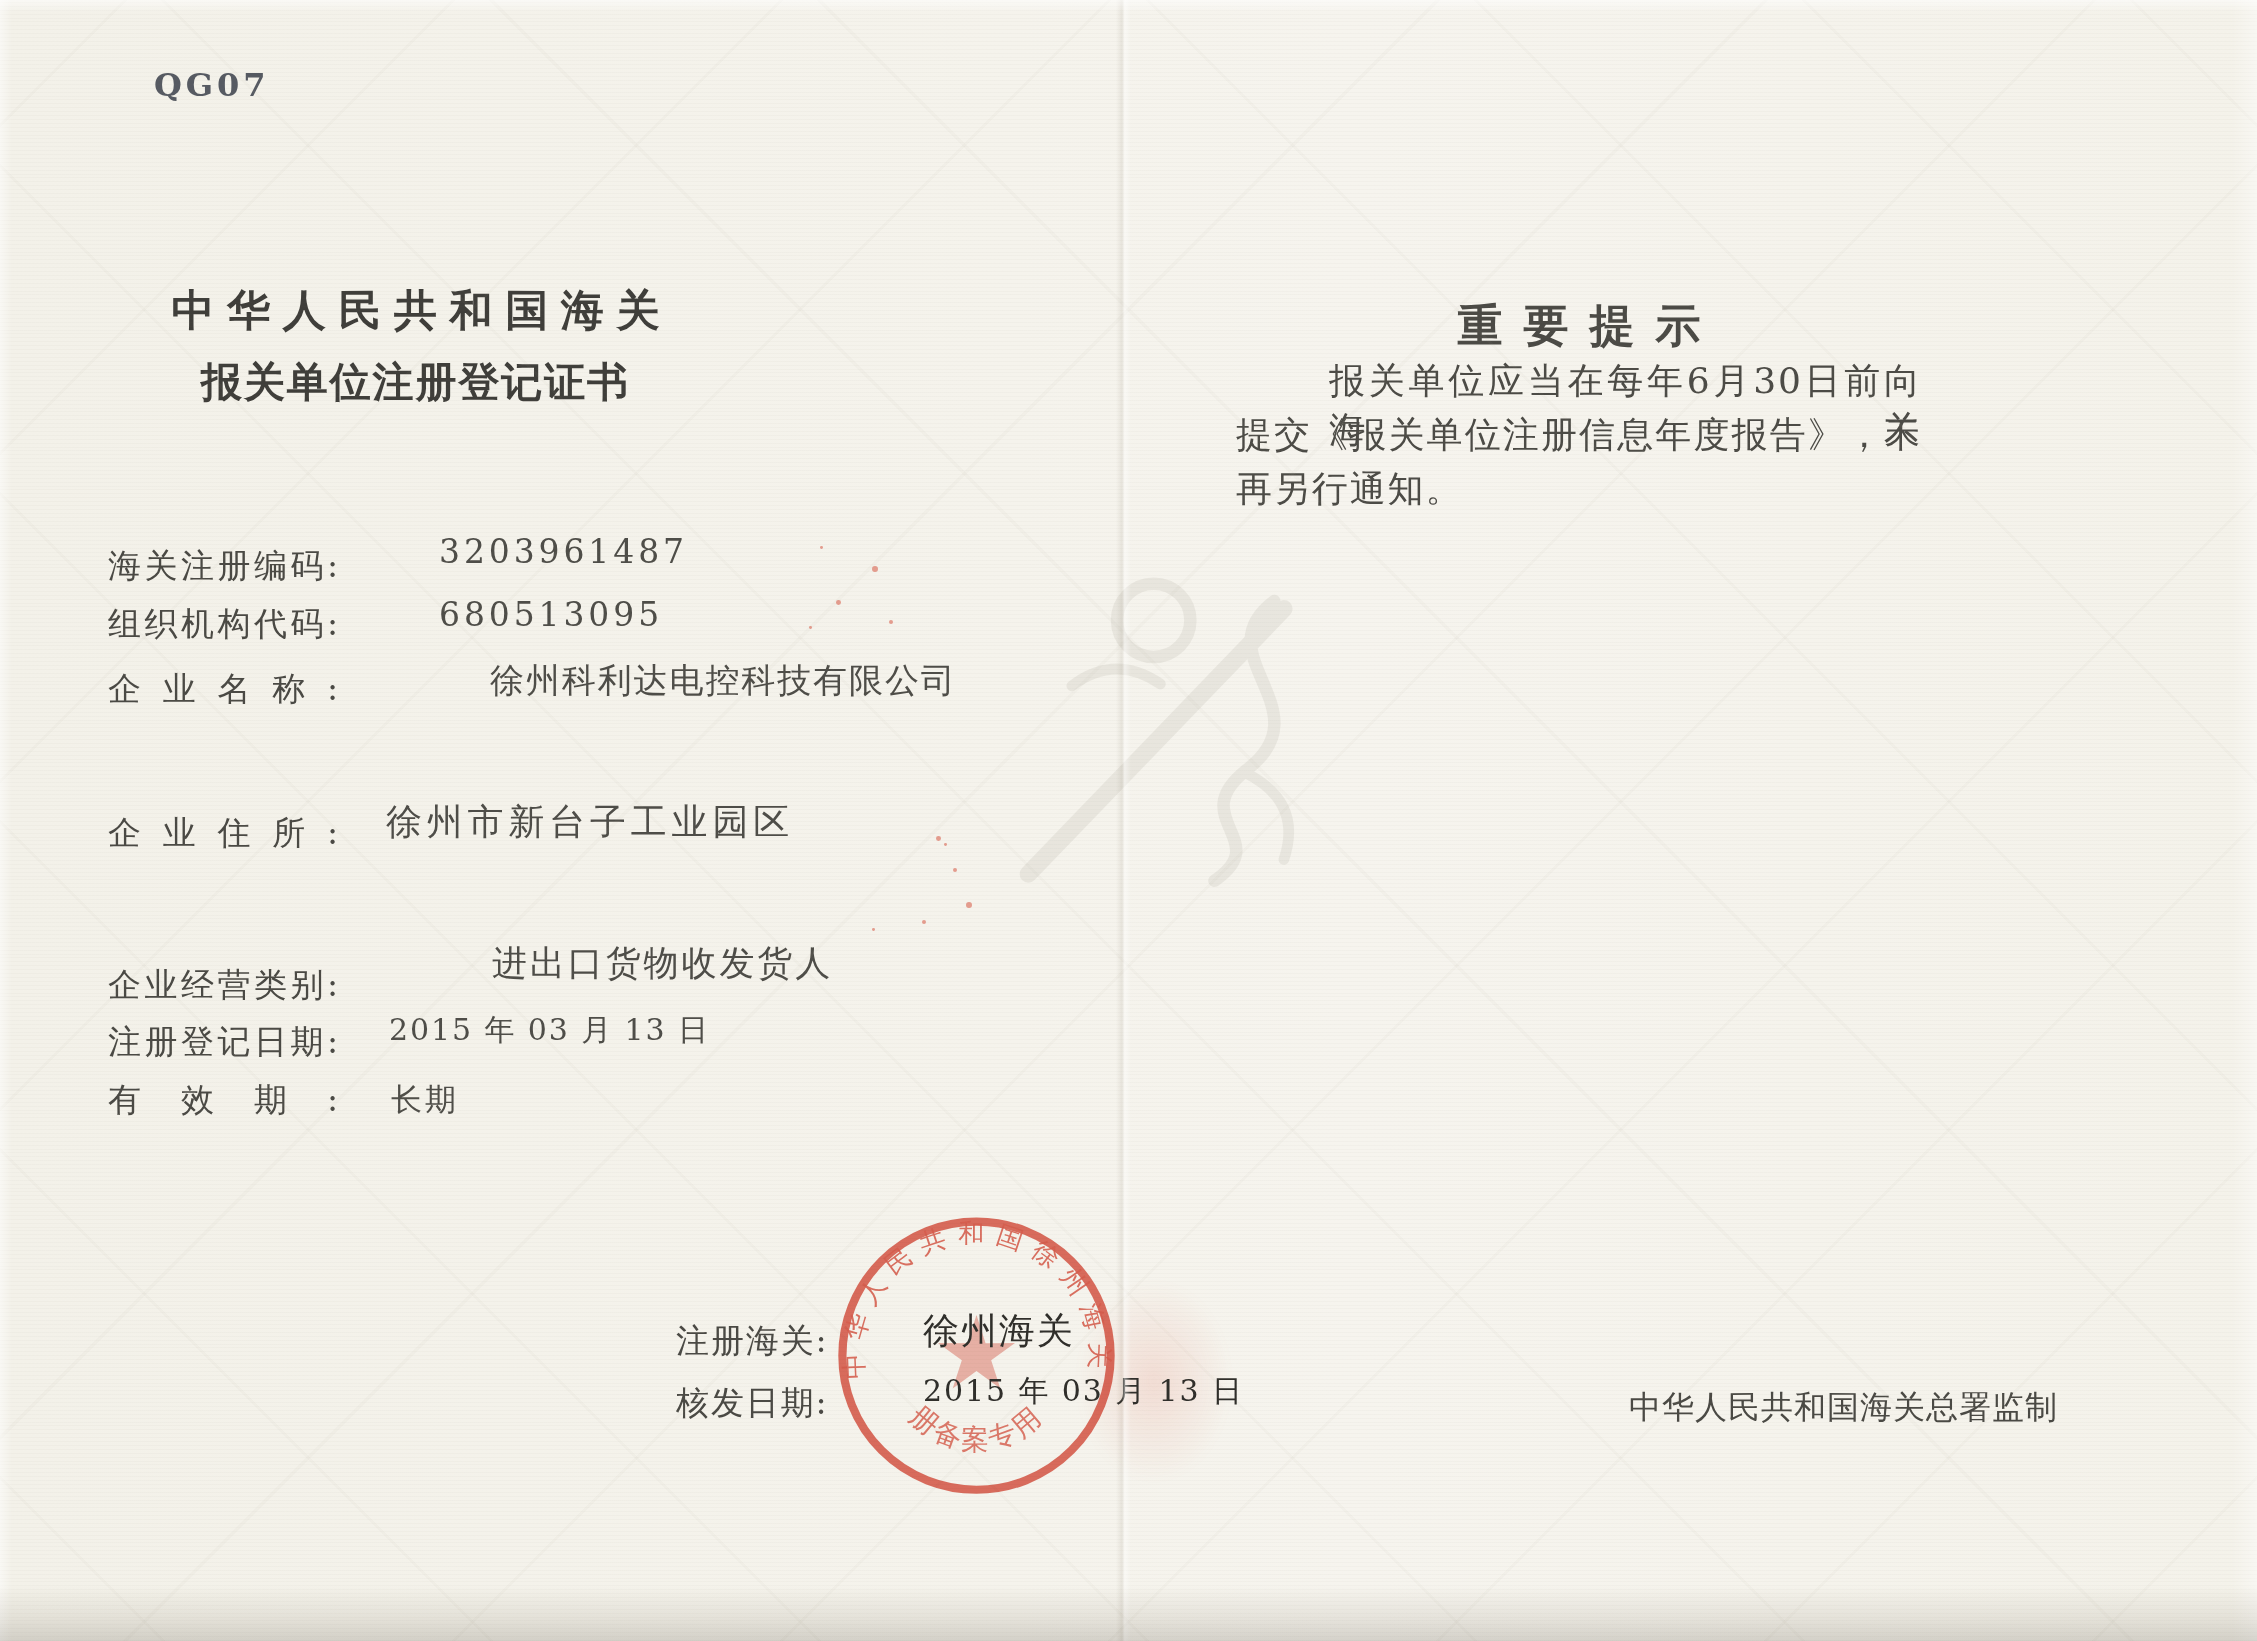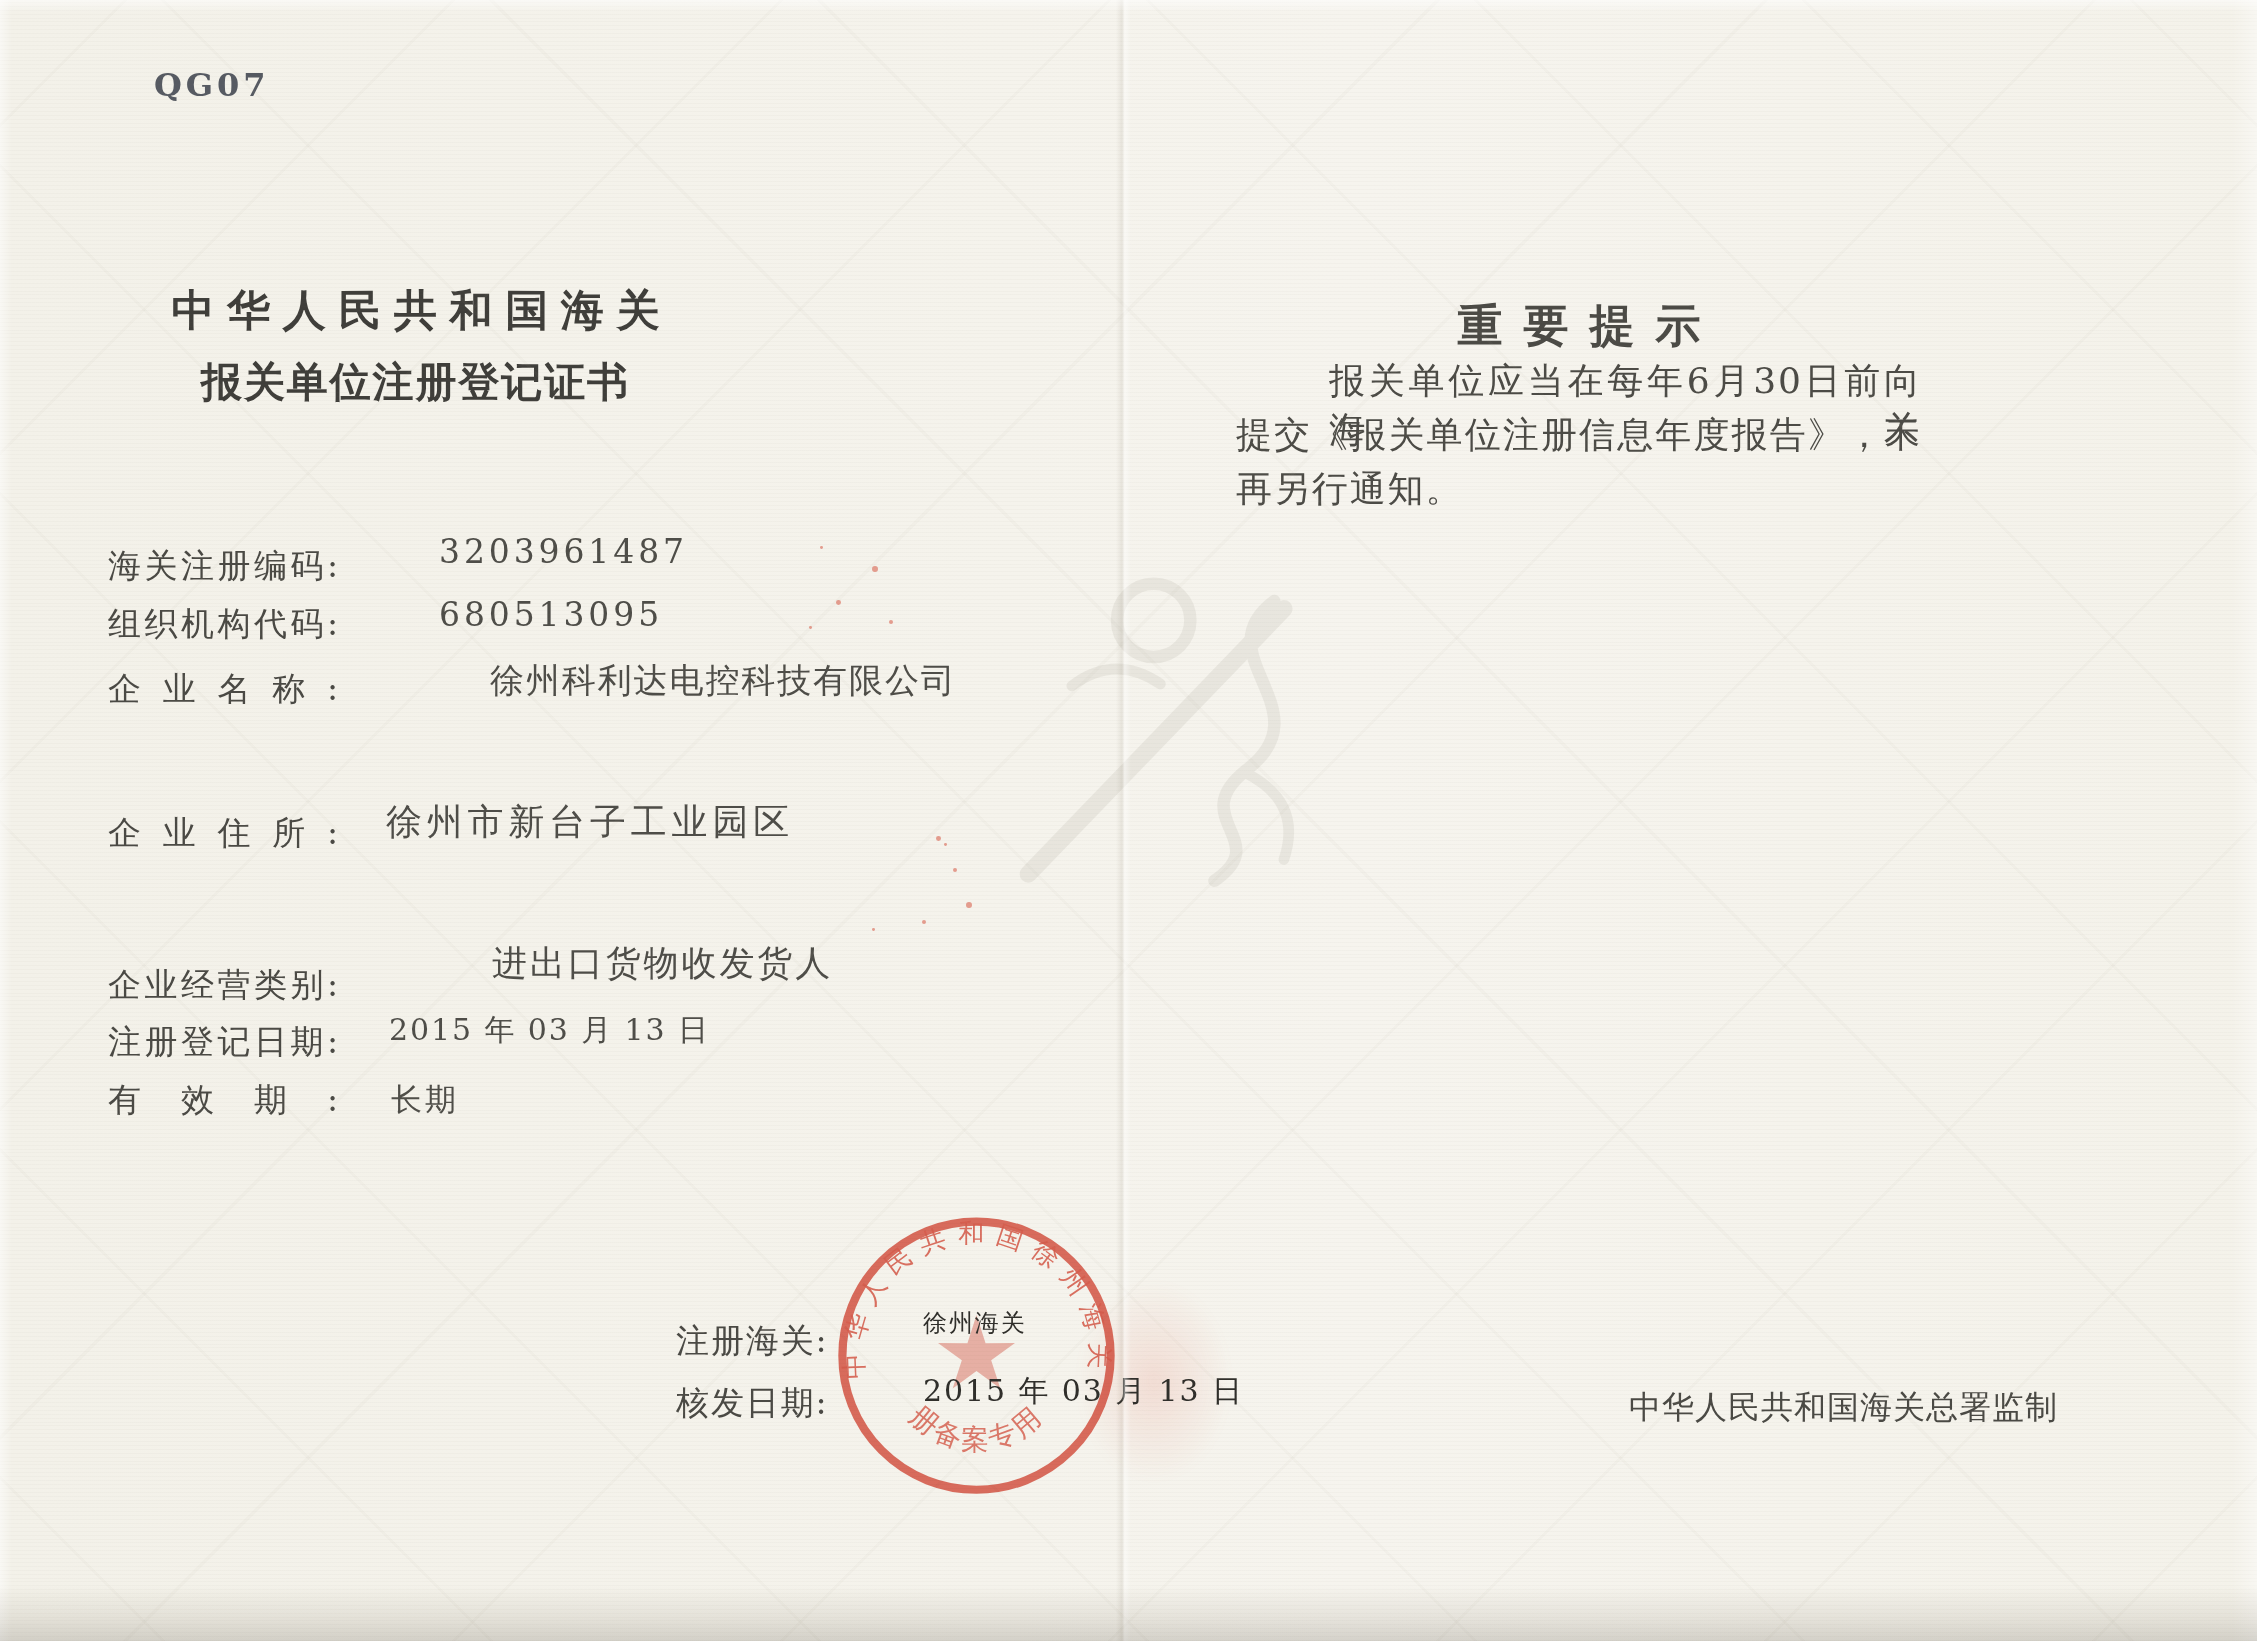--- a/index.html
+++ b/index.html
@@ -80,21 +80,21 @@
     <span class="flabel" style="top:963px">企业经营类别:</span>
     <span class="fvalue" style="left:492px;top:940px;font-size:35px;letter-spacing:2.9px">进出口货物收发货人</span>
 
     <span class="flabel" style="top:1020px">注册登记日期:</span>
     <span class="fvalue" style="left:389px;top:1010px;font-size:30px;letter-spacing:1.9px">2015 年 03 月 13 日</span>
 
     <span class="flabel" style="top:1078px">有效期:</span>
     <span class="fvalue" style="left:391px;top:1079px;font-size:31px;letter-spacing:2.9px">长期</span>
 
     <span class="footer-label" style="top:1319px">注册海关:</span>
-    <span class="footer-value" style="top:1307px;font-size:24px;letter-spacing:1.9px">徐州海关</span>
+    <span class="footer-value" style="top:1307px;font-size:36px;letter-spacing:1.9px">徐州海关</span>
 
     <span class="footer-label" style="top:1381px">核发日期:</span>
     <span class="footer-value" style="top:1371px;font-size:30px;letter-spacing:1.9px">2015 年 03 月 13 日</span>
   </section>
 
   <div class="stamp-mist"></div>
   <svg class="stamp" viewBox="0 0 312 312">
     <circle cx="156" cy="152" r="139" fill="none" stroke="var(--stamp-color,#dc5848)" stroke-width="8.5" opacity="0.9"></circle>
     <path id="stamp-arc-top" d="M 49 202 A 118 118 0 1 1 263 202" fill="none"></path>
     <path id="stamp-arc-bottom" d="M 78 206 A 92 92 0 0 0 234 206" fill="none"></path>

